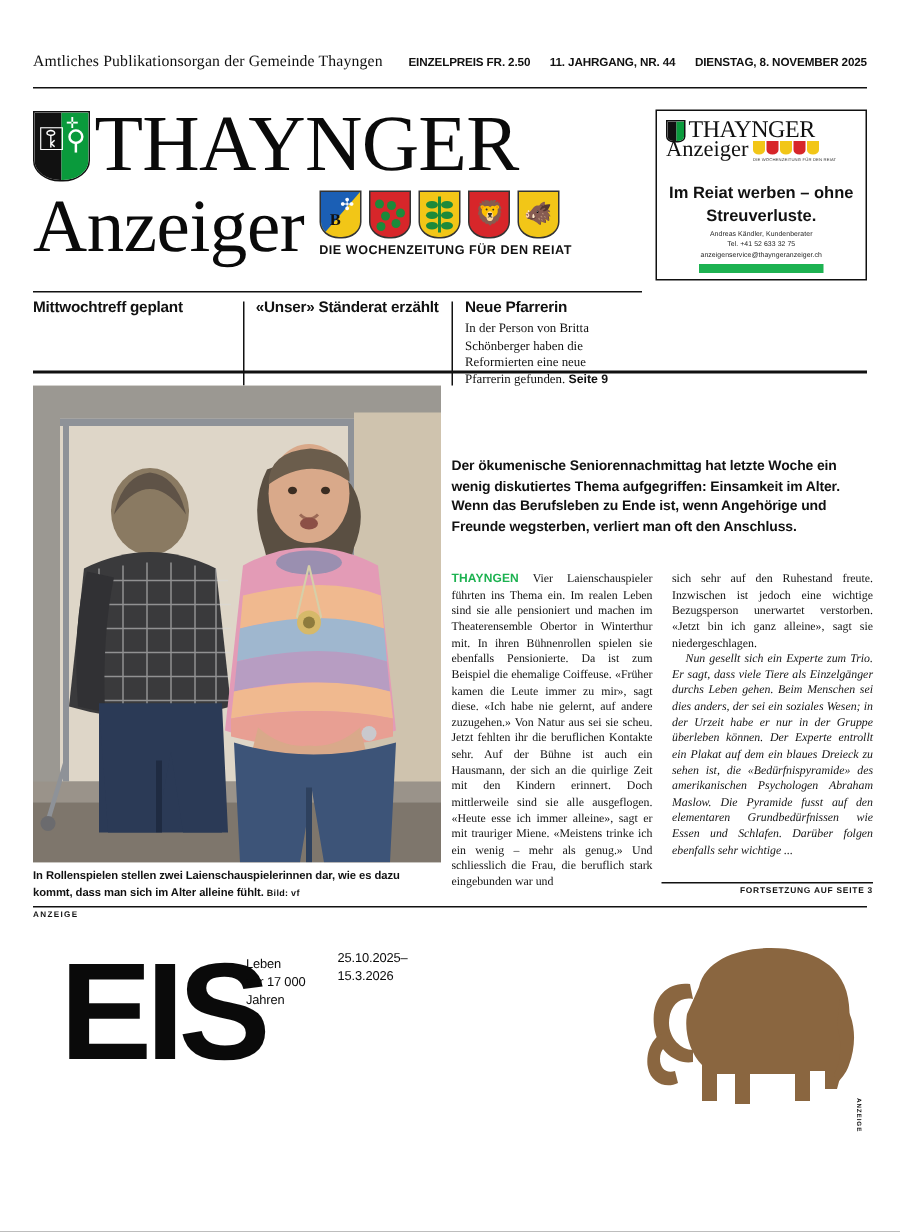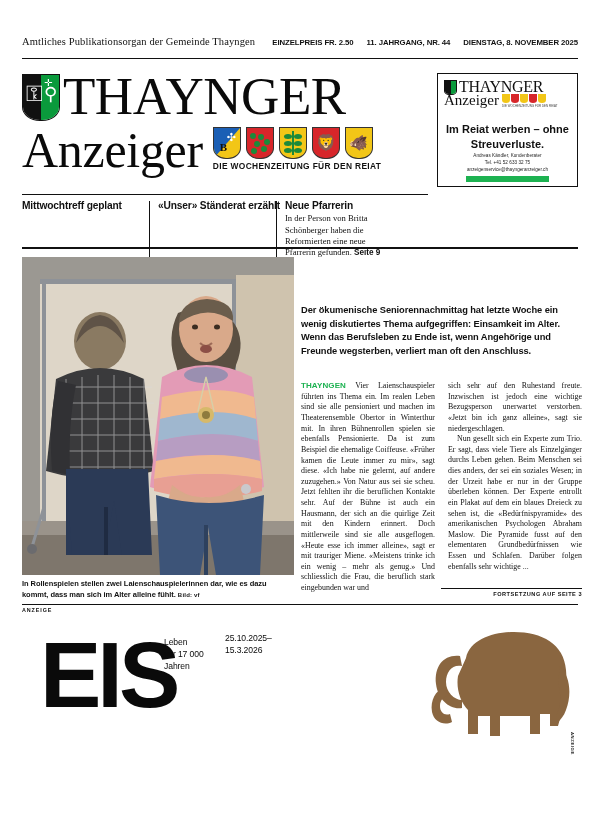--- a/index.html
+++ b/index.html
@@ -261,20 +261,21 @@
     width: 406px;
     height: 1px;
     background: #111;
   }
   .teasers {
     position: absolute;
     left: 22px;
     top: 200px;
     width: 406px;
     display: flex;
+    justify-content: space-between;
   }
   .teaser {
     width: 127px;
     padding-right: 8px;
     box-sizing: border-box;
     position: relative;
   }
   .teaser + .teaser { padding-left: 9px; }
   .teaser + .teaser::before {
     content: "";
@@ -382,21 +383,21 @@
     hyphens: auto;
   }
   .dateline {
     font-family: "Liberation Sans", sans-serif;
     font-weight: bold;
     font-size: 8px;
     color: #1db251;
     letter-spacing: 0.1px;
   }
   .col p { margin: 0; }
-  .col p.indent { text-indent: 9px; }
+  .col p.indent { text-indent: 9px; font-style: italic; }
   .cont-rule {
     position: absolute;
     left: 441px;
     top: 588px;
     width: 141px;
     height: 1px;
     background: #111;
   }
   .continued {
     position: absolute;

